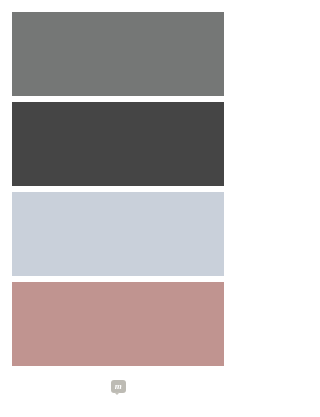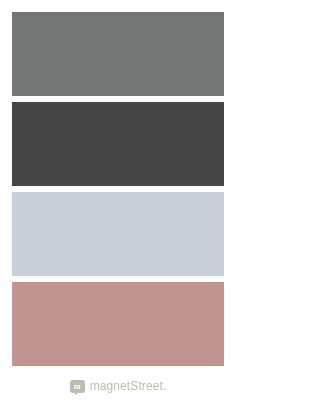--- a/index.html
+++ b/index.html
@@ -104,16 +104,15 @@
     <div class="swatch" style="background-color: rgb(117, 119, 118);"></div>
     <div class="swatch" style="background-color: rgb(69, 69, 69);"></div>
     <div class="swatch" style="background-color: rgb(201, 208, 218);"></div>
     <div class="swatch" style="background-color: rgb(192, 148, 144);"></div>
   </div>
 
   <div class="brand-footer">
     <span class="brand-mark" style="background-color: rgb(189, 187, 180);">
       <span class="brand-mark-letter">m</span>
     </span>
-    <span class="brand-name">magnetStreet.</span>
   </div>
 
 </div>
 
 </body></html>

